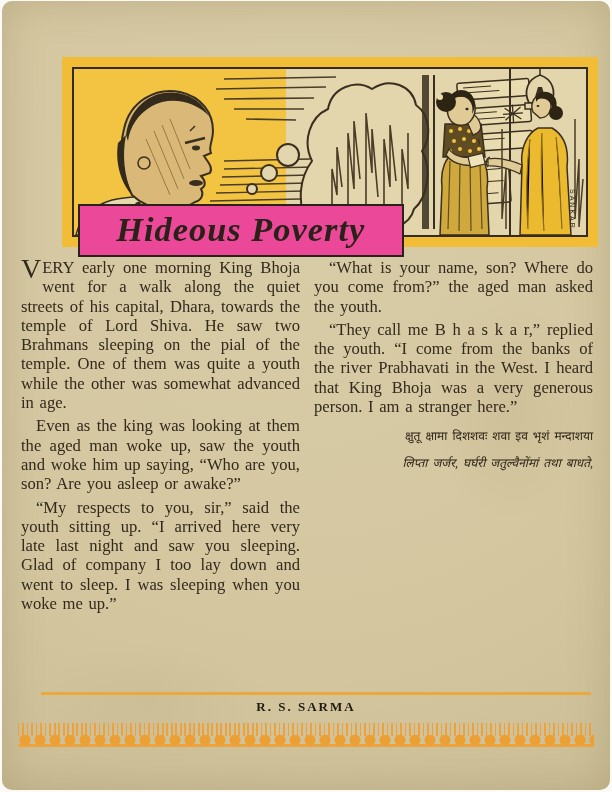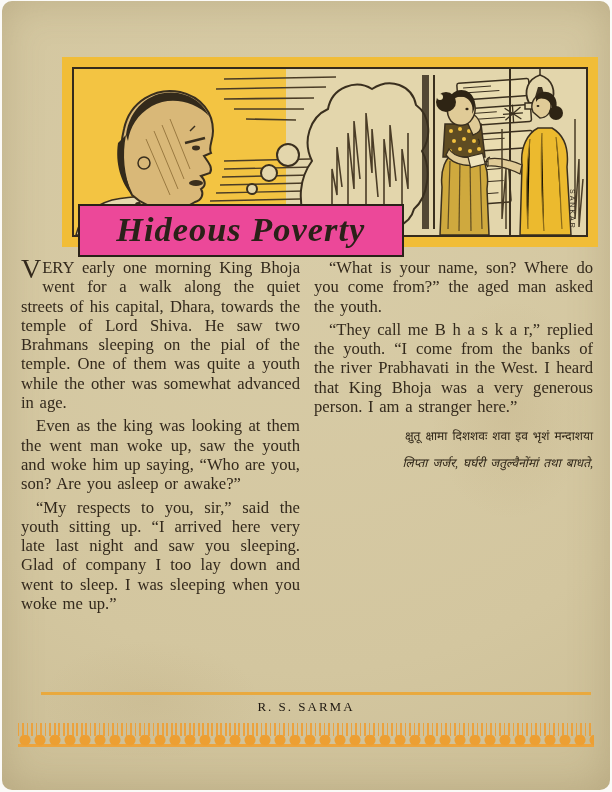--- a/index.html
+++ b/index.html
@@ -40,21 +40,21 @@
   .verse{margin-top:8px;font-size:12px;line-height:25px;color:#2e2517;
          text-align:right;word-spacing:2px;}
   .verse .vl1{margin-left:18px;}
   .verse .vl2{margin-left:4px;}
   .verse .vl3{margin-left:18px;margin-top:2px;font-style:italic;}
 
   
   .rule{position:absolute;left:41px;right:21px;top:692px;height:2.5px;
         background:#e9a93e;z-index:2;}
   .byline{position:absolute;left:0;right:0;top:699px;text-align:center;
-          font-weight:normal;font-size:13px;letter-spacing:2px;color:#1f1912;z-index:2;}
+          font-weight:bold;font-size:13px;letter-spacing:2px;color:#1f1912;z-index:2;}
   .deco{position:absolute;left:18px;right:18px;top:723px;height:24px;z-index:2;
         background-image:
           repeating-linear-gradient(90deg, rgba(238,160,56,.95) 0 1.5px, rgba(238,160,56,0) 1.5px 4.5px),
           radial-gradient(circle at 7px 5px, #ec9f33 5px, rgba(236,159,51,0) 6px),
           linear-gradient(#eda43c,#eda43c);
         background-size:auto 13px, 15px 11px, 100% 3px;
         background-position:0 0, 0 12px, 0 100%;
         background-repeat:repeat-x;}
 </style>
 </head>
@@ -233,21 +233,21 @@
     </div>
   </div>
 
   <div class="titlebox">
     <span class="t">Hideous Poverty</span>
   </div>
 
   <div class="cols">
     <div class="col">
       <p class="first"><span class="dropcap">V</span><span>ERY</span><span> early one morning King Bhoja went for a walk along the quiet streets of his capital, Dhara, towards the temple of Lord Shiva. He saw two Brahmans sleeping on the pial of the temple. One of them was quite a youth while the other was somewhat advanced in age.</span></p>
-      <p>Even as the king was looking at them the went man woke up, saw the youth and woke him up saying, “Who are you, son? Are you asleep or awake?”</p>
+      <p>Even as the king was looking at them the aged man woke up, saw the youth and woke him up saying, “Who are you, son? Are you asleep or awake?”</p>
       <p>“My respects to you, sir,” said the youth sitting up. “I arrived here very late last night and saw you sleeping. Glad of company I too lay down and went to sleep. I was sleeping when you woke me up.”</p>
     </div>
     <div class="col">
       <p>“What is your name, son? Where do you come from?” the aged man asked the youth.</p>
       <p>“They call me B h a s k a r,” replied the youth. “I come from the banks of the river Prabhavati in the West. I heard that King Bhoja was a very generous person. I am a stranger here.”</p>
       <div class="verse">
         <div class="vl1">क्षुतू क्षामा दिशशवः शवा इव भृशं मन्दाशया</div>
         <div class="vl3">लिप्ता जर्जर, घर्घरी जतुल्वैनोंमां तथा बाधते,</div>
       </div>
     </div>

